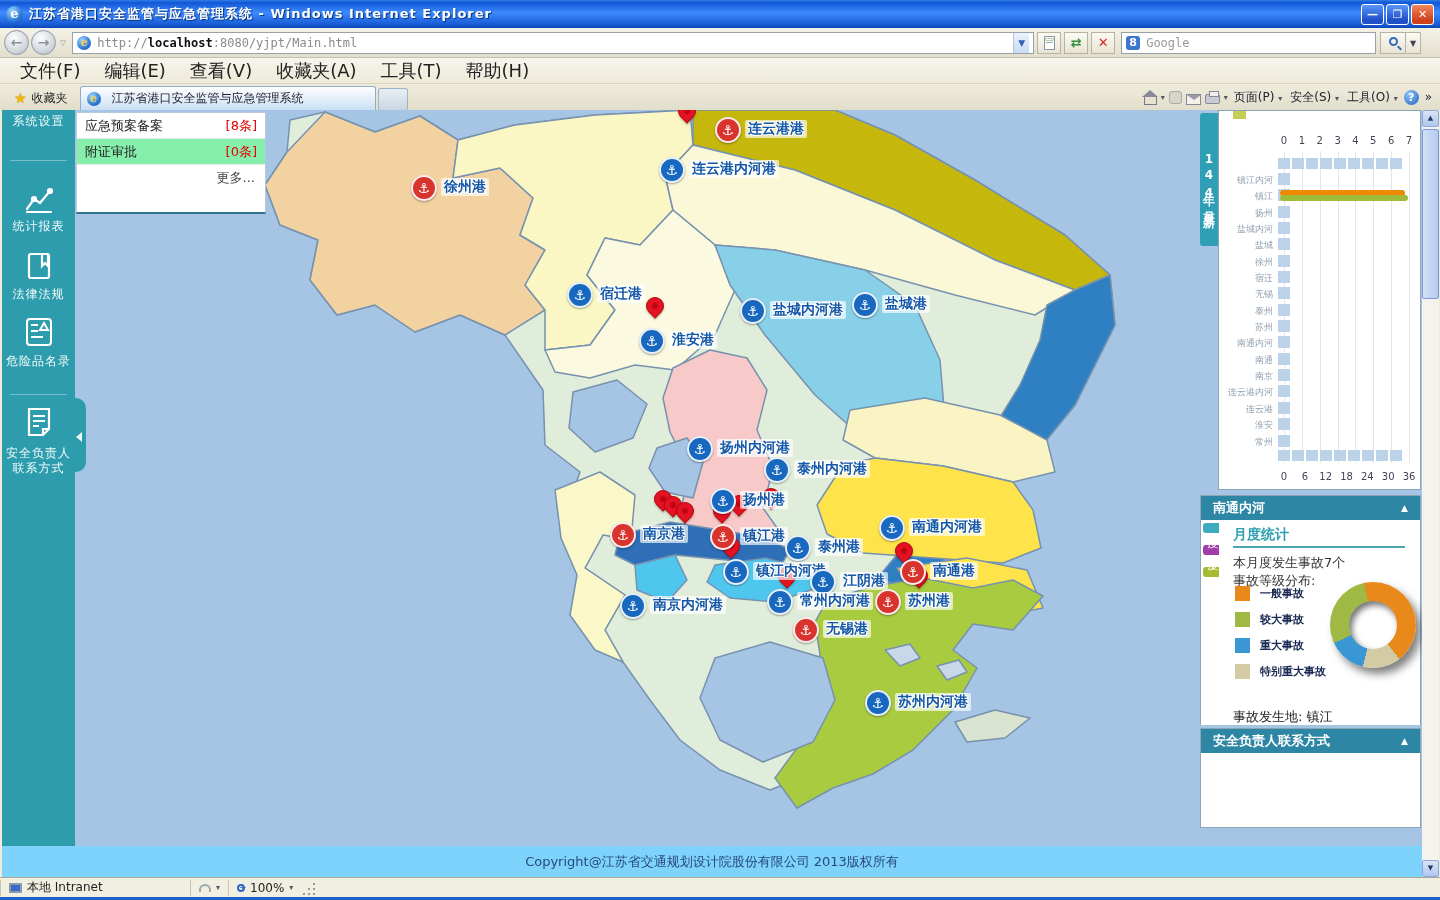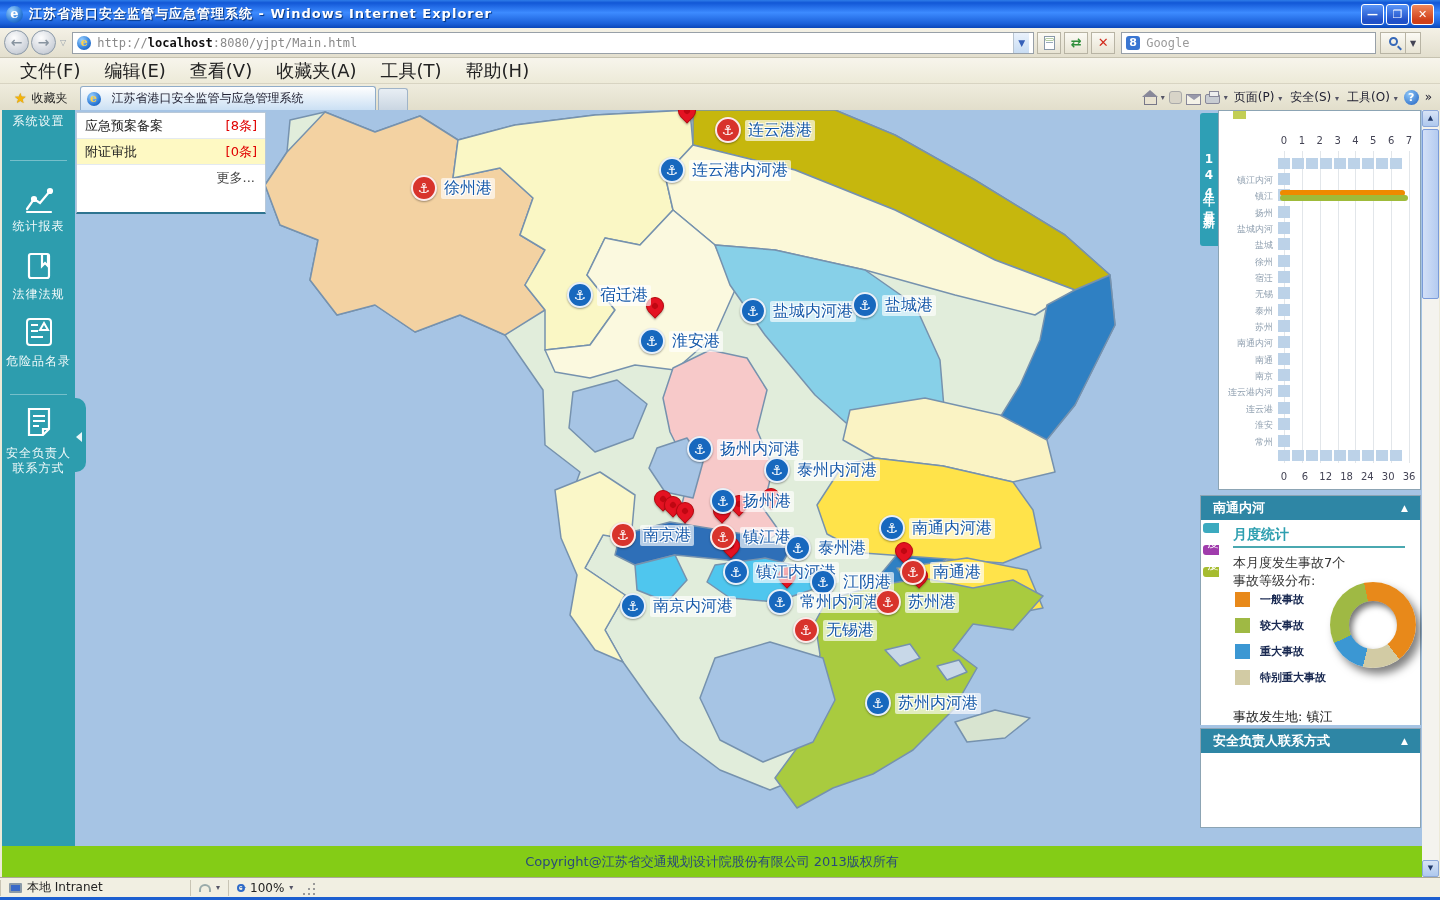--- a/index.html
+++ b/index.html
@@ -106,42 +106,42 @@
   .side-tab { position:absolute; left:0; top:288px; width:84px; height:74px; background:#2D9DAE;
     border-radius:0 10px 10px 0; }
   .side-arrow { position:absolute; left:74px; top:322px; width:0; height:0;
     border-top:5px solid transparent; border-bottom:5px solid transparent; border-right:6px solid #EAF6F8; }
   .two-line { white-space:pre-line; line-height:15px; }
 
   
   .quick { position:absolute; left:74px; top:2px; width:190px; height:102px; background:#fff;
     border:1px solid #B8C8D8; border-bottom:2px solid #2E7490; z-index:25; font-size:13px; }
   .quick-row { height:26px; display:flex; align-items:center; padding:0 8px; border-bottom:1px solid #E4EAF0; }
-  .quick-row.alt { background:#fef9c3;gap:48px; }
+  .quick-row.alt { background:#86efac;gap:48px; }
   .quick-label { color:#222; }
   .quick-count { margin-left:auto; color:#E00000; }
   .quick-more { height:25px; display:flex; align-items:center; justify-content:flex-end; padding:0 10px; color:#444; }
 
   
   .maplayer { position:absolute; left:73px; top:0; width:1347px; height:736px; background:#A6C4E4; }
   .port { position:absolute; z-index:12; }
   .anchor { position:absolute; width:26px; height:26px; border-radius:50%; border:2px solid rgba(255,255,255,0.9);
     color:#fff; text-align:center; line-height:22px; font-size:14px; box-shadow:0 1px 2px rgba(0,0,0,0.35); }
   .anchor.major { background:#D8332C; }
   .anchor.inland { background:#1768BE; }
-  .plabel { position:absolute; left:30px; top:3px; white-space:nowrap; font-size:16px; font-weight:normal; color:#1558A8;
+  .plabel { position:absolute; left:30px; top:3px; white-space:nowrap; font-size:14px; font-weight:bold; color:#1558A8;
     background:rgba(255,255,255,0.65); padding:0 3px; border-radius:2px;
     text-shadow:1px 1px 0 #fff,-1px 1px 0 #fff,1px -1px 0 #fff,-1px -1px 0 #fff; }
   .pin { position:absolute; width:18px; height:18px; background:#E41222; border:1px solid #B40A10;
     border-radius:50% 50% 50% 0; transform:rotate(-45deg); z-index:10; box-shadow:-1px 1px 2px rgba(0,0,0,0.25);}
   .pin::after { content:""; position:absolute; left:5px; top:5px; width:6px; height:6px;
     background:#BF0712; border-radius:50%; }
 
   
-  .footerband { position:absolute; left:0; top:736px; width:1420px; height:31px; background:#84cc16; z-index:40;
+  .footerband { position:absolute; left:0; top:736px; width:1420px; height:31px; background:#7dd3fc; z-index:40;
     display:flex; align-items:center; justify-content:center; }
   .copyright { color:#2A4A7A; font-size:13px; }
 
   
   .panel-border { border:1px solid #8CA4B4; background:#fff; }
   .chartpanel { position:absolute; left:1216px; top:0px; width:203px; height:380px; z-index:20; }
   .update-tag { position:absolute; left:1198px; top:3px; width:18px; height:133px; background:#2E9FB5;
     color:#fff; z-index:21; writing-mode:vertical-rl; text-orientation:upright; text-align:center;
     font-size:12px; font-weight:bold; line-height:18px; letter-spacing:2px; border-radius:3px 0 0 3px; }
   .legend-chip { position:absolute; left:14px; top:0px; width:13px; height:8px; }
@@ -164,21 +164,21 @@
   .collapse { margin-left:auto; font-size:9px; }
   .acc-body { position:relative; height:205px; background:#fff; }
   .side-tabs { position:absolute; left:2px; top:3px; width:16px; z-index:5; }
   .vtab { width:16px; color:#fff; font-size:11px; writing-mode:vertical-rl; text-orientation:upright;
     text-align:center; border-radius:3px 0 0 3px; margin-bottom:12px; padding:4px 0; letter-spacing:1px;}
   .sec-title { position:absolute; left:32px; top:6px; color:#2E9FB0; font-size:14px; font-weight:bold; }
   .sec-rule { position:absolute; left:32px; top:26px; width:172px; height:2px; background:#4AA8B0; }
   .acc-line1 { position:absolute; left:32px; top:34px; font-size:13px; color:#333; }
   .acc-line2 { position:absolute; left:32px; top:52px; font-size:13px; color:#333; }
   .levels { position:absolute; left:34px; top:66px; }
-  .level-row { display:flex; align-items:center; height:26px; }
+  .level-row { display:flex; height:26px; }
   .level-chip { width:15px; height:15px; margin-right:10px; }
   .level-label { font-size:11px; font-weight:bold; color:#1A2A52; }
   .donut { position:absolute; left:129px; top:62px; width:86px; height:86px; border-radius:50%;
     box-shadow:5px 6px 9px rgba(0,0,0,0.5); }
   .donut-hole { position:absolute; left:19px; top:19px; width:48px; height:48px; border-radius:50%;
     background:#fff; box-shadow:inset 3px 4px 6px rgba(0,0,0,0.55); }
   .acc-loc { position:absolute; left:32px; top:188px; font-size:13px; color:#222; }
 
   
   .contactpanel { position:absolute; left:1198px; top:618px; width:221px; height:100px; z-index:20; }

